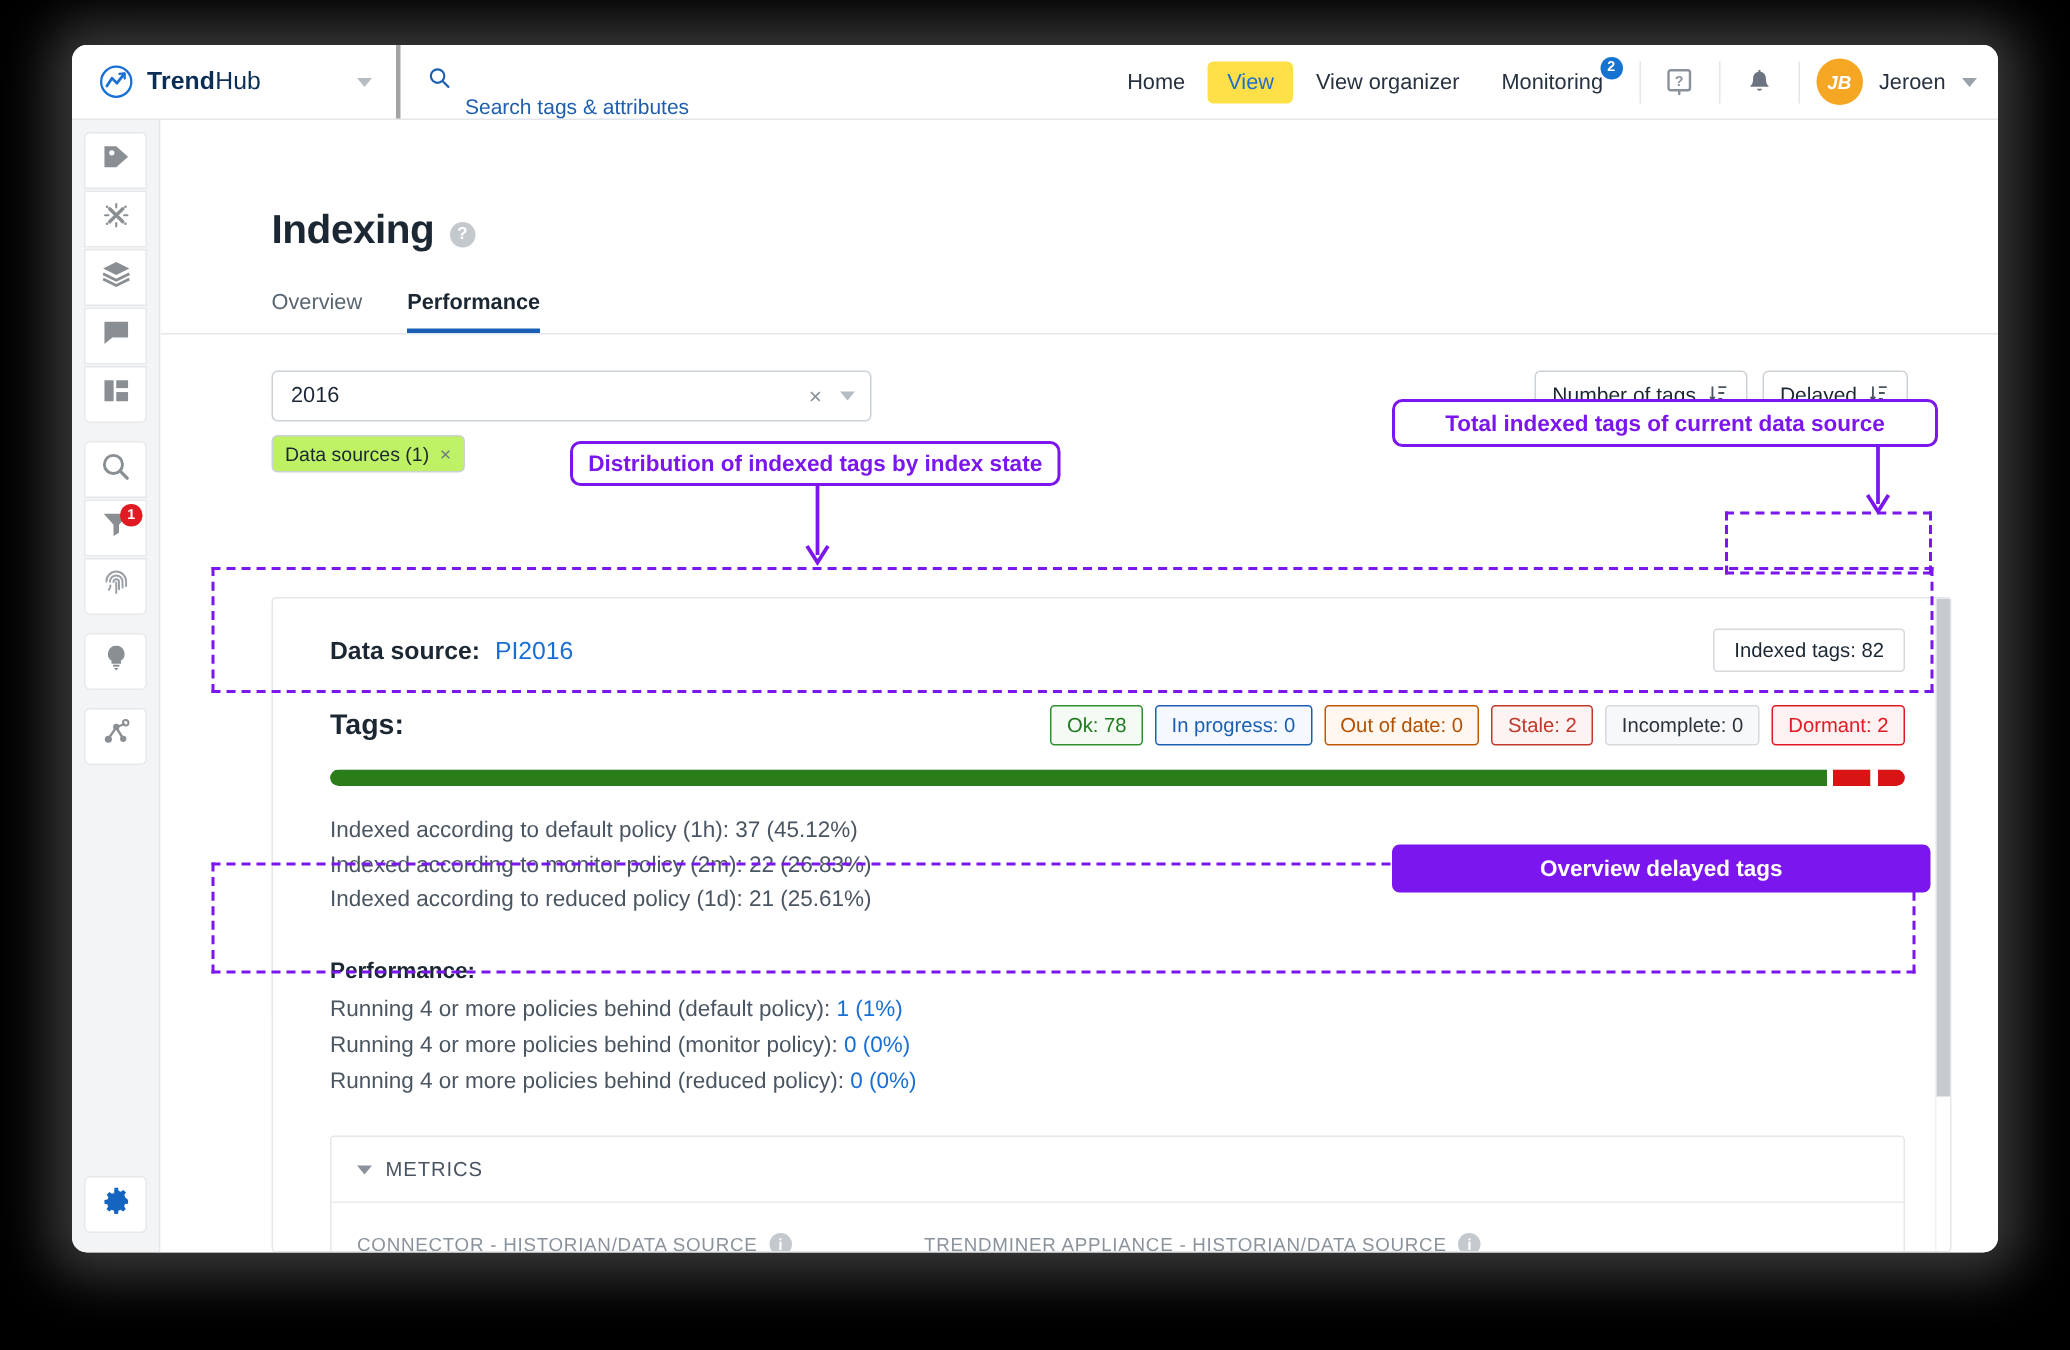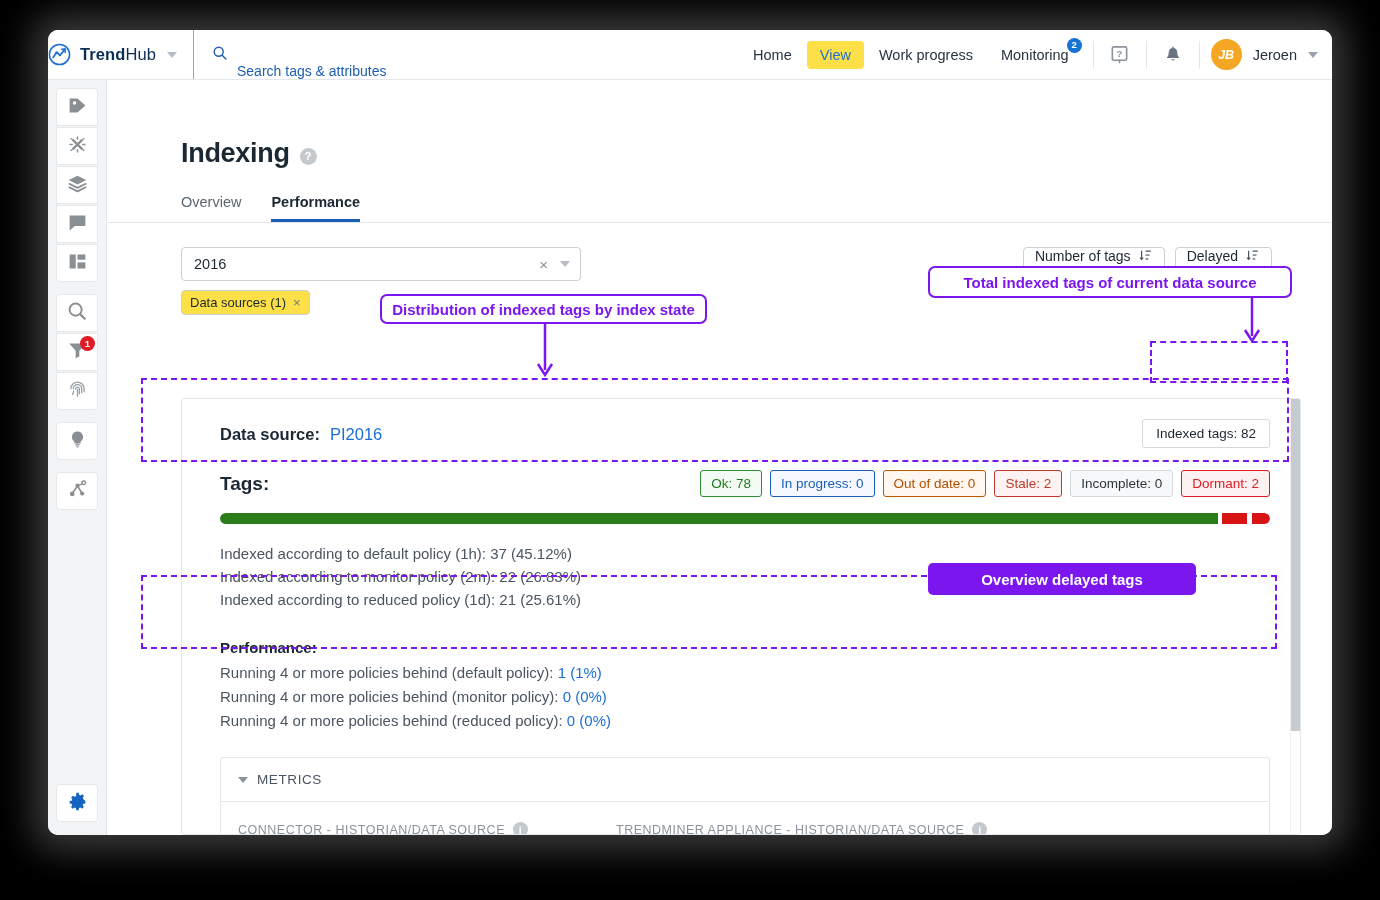--- a/index.html
+++ b/index.html
@@ -20,22 +20,22 @@
   }
 
   
   .topbar {
     position: absolute; left: 0; top: 0; width: 100%; height: 50px;
     background: #ffffff;
     border-bottom: 1px solid #e3e6ea;
     display: flex; align-items: stretch;
   }
   .brand {
-    width: 146px; display: flex; align-items: center; gap: 9px;
-    border-right: 1px solid #a3a3a3;
+    width: 219px; display: flex; align-items: center; gap: 9px;
+    padding-left: 18px; border-right: 3px solid #a3a3a3;
   }
   .brand-logo { width: 23px; height: 23px; flex: 0 0 auto; }
   .brand-text { font-size: 16.5px; color: #0b2e56; letter-spacing: .1px; }
   .brand-text b { font-weight: 700; }
   .brand-text span.light { font-weight: 400; }
   .brand-caret {
     margin-left: auto; margin-right: 16px;
     width: 0; height: 0; border-left: 5px solid transparent;
     border-right: 5px solid transparent; border-top: 6px solid #b6bcc4;
   }
@@ -107,28 +107,28 @@
   .combo {
     width: 400px; height: 34px; border: 1px solid #ccd1d6; border-radius: 4px;
     background: #fff; display: flex; align-items: center; padding: 0 10px 0 12px;
   }
   .combo-value { font-size: 14.5px; color: #1b2733; flex: 1; }
   .combo-clear { font-size: 15px; color: #8a939c; margin-right: 12px; }
   .combo-caret { width: 0; height: 0; border-left: 5px solid transparent;
     border-right: 5px solid transparent; border-top: 6px solid #b6bcc4; }
   .chip {
     margin-top: 9px; display: inline-flex; align-items: center; gap: 7px;
-    border: 1px solid #ccd1d6; border-radius: 4px; background: #fde047;
+    border: 1px solid #ccd1d6; border-radius: 4px; background: #bef264;
     padding: 4px 8px; font-size: 13px; color: #1b2733;
   }
   .chip-x { color: #6f7880; font-size: 13px; }
   .sortbtns { position: absolute; right: 60px; top: 24px; display: flex; gap: 10px; }
   .sortbtn {
     height: 32px; border: 1px solid #ccd1d6; border-radius: 4px; background: #fff;
-    display: flex; align-items: flex-start; gap: 8px; padding: 0 11px;
+    display: flex; align-items: center; gap: 8px; padding: 0 11px;
     font-size: 14px; color: #1b2733; white-space: nowrap;
   }
 
   
   .card {
     position: absolute; left: 74px; right: 31px; top: 318px; bottom: 0;
     border: 1px solid #e3e6ea; border-radius: 3px; background: #fff;
     overflow: hidden;
   }
   .card-inner { padding: 26px 30px 0 38px; position: relative; }
@@ -224,21 +224,21 @@
           <circle cx="8.4" cy="8.4" r="5.6" fill="none" stroke="#1f5fb0" stroke-width="1.8"></circle>
           <line x1="12.7" y1="12.7" x2="17.4" y2="17.4" stroke="#1f5fb0" stroke-width="1.8" stroke-linecap="round"></line>
         </svg>
       </span>
       <span class="search-input-txt">Search tags &amp; attributes</span>
     </div>
 
     <div class="navzone">
       <a class="navlink">Home</a>
       <a class="navlink active">View</a>
-      <a class="navlink">Work progress</a>
+      <a class="navlink">View organizer</a>
       <a class="navlink">
         <span>Monitoring</span>
         <span class="nav-badge">2</span>
       </a>
 
       <span class="divider-v"></span>
       <span class="icon-btn">
         <svg viewBox="0 0 22 22" width="21" height="21">
           <rect x="3.5" y="3" width="15" height="14" rx="1.6" fill="none" stroke="#8a939c" stroke-width="1.7"></rect>
           <path d="M11 17 L11 19.5" stroke="#8a939c" stroke-width="1.7" stroke-linecap="round"></path>
@@ -524,16 +524,16 @@
       <line x1="12" y1="0" x2="12" y2="48" stroke="#7b16ee" stroke-width="2.5"></line>
       <polyline points="5,42 12,53 19,42" fill="none" stroke="#7b16ee" stroke-width="2.5"></polyline>
     </svg>
 
     <div class="call-out" style="left:880px; top:236px; width:364px; height:32px;">Total indexed tags of current data source</div>
     <svg style="position:absolute;left:1192px;top:266px;width:24px;height:54px">
       <line x1="12" y1="0" x2="12" y2="40" stroke="#7b16ee" stroke-width="2.5"></line>
       <polyline points="5,34 12,45 19,34" fill="none" stroke="#7b16ee" stroke-width="2.5"></polyline>
     </svg>
 
-    <div class="call-out filled" style="left:880px; top:533px; width:268px; height:32px; border-radius:5px;">Overview delayed tags</div>
+    <div class="call-out filled" style="left:880px; top:533px; width:359px; height:32px; border-radius:5px;">Overview delayed tags</div>
   </div>
 
 </div>
 
 </body></html>

